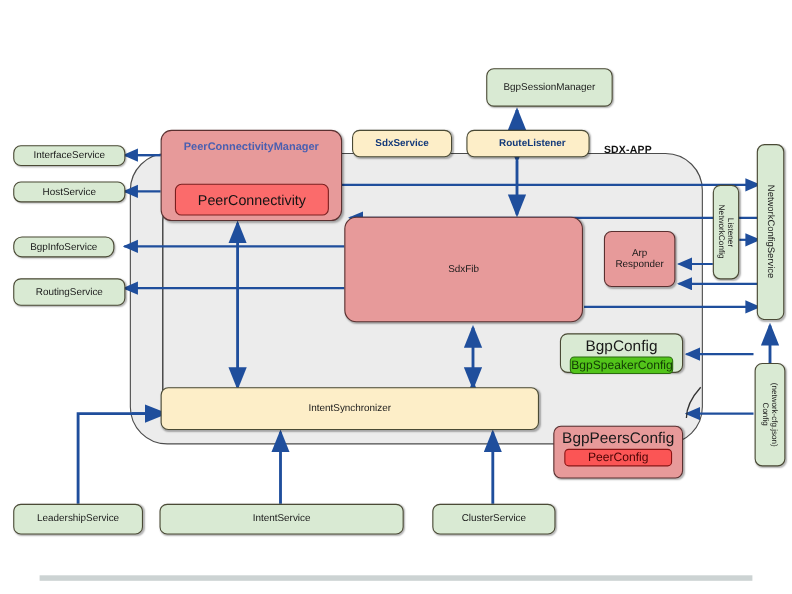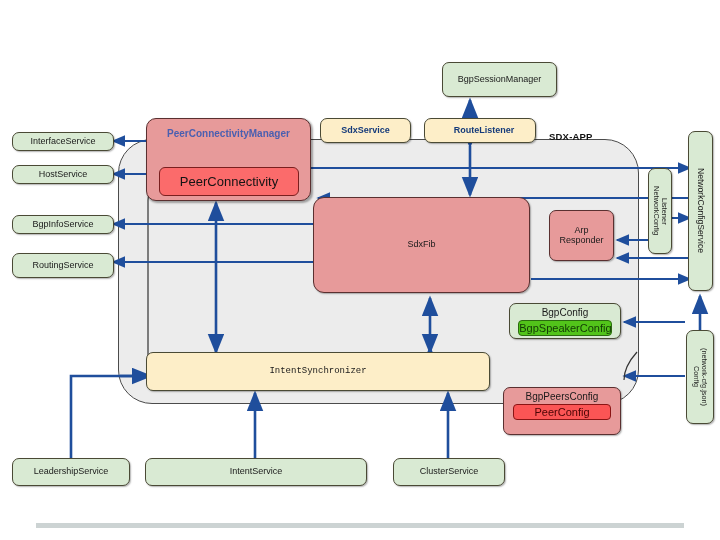--- a/index.html
+++ b/index.html
@@ -34,21 +34,21 @@
     border-radius:34px;z-index:1;
   }
   #sdxapp-label{
     position:absolute;left:549px;top:131px;
     font-size:9.5px;font-weight:bold;color:#111;
     letter-spacing:.2px;z-index:7;
   }
 
   
   .stack{flex-direction:column;justify-content:flex-start;gap:2px;padding-top:3px;}
-  .stack .title{font-size:10px;}
+  .stack .title{font-size:14px;}
   .stack .inner{
     width:88%;border-radius:4px;border:1.3px solid;
     font-size:11px;padding:1px 0;
     box-shadow:none;
   }
   .stack .inner.brightgreen{border-color:#2b6b0f;color:#123a05;}
   .stack .inner.brightred{border-color:#8a1414;color:#4a0505;}
 
   
   #pcm{
@@ -158,21 +158,21 @@
   <div class="node cream" style="left:424px;top:118px;width:112px;height:25px;padding-left:11px;">
     <span>RouteListener</span>
   </div>
 
   <div class="node green" style="left:12px;top:132px;width:102px;height:19px;">
     <span>InterfaceService</span>
   </div>
   <div class="node green" style="left:12px;top:165px;width:102px;height:19px;">
     <span>HostService</span>
   </div>
-  <div class="node green" style="left:12px;top:215px;width:102px;height:19px;">
+  <div class="node green" style="left:12px;top:215px;width:92px;height:19px;border-radius:8px;">
     <span>BgpInfoService</span>
   </div>
   <div class="node green" style="left:12px;top:253px;width:102px;height:25px;">
     <span>RoutingService</span>
   </div>
 
   <div id="pcm">
     <div class="pcm-title">PeerConnectivityManager</div>
     <div class="pcm-inner">
       <span>PeerConnectivity</span>
@@ -191,21 +191,21 @@
   <div class="node green stack" style="left:509px;top:303px;width:112px;height:36px;">
     <span class="title">BgpConfig</span>
     <span class="inner brightgreen">BgpSpeakerConfig</span>
   </div>
 
   <div class="node salmon stack" style="left:503px;top:352px;width:118px;height:48px;margin-top:35px;">
     <span class="title">BgpPeersConfig</span>
     <span class="inner brightred">PeerConfig</span>
   </div>
 
-  <div class="node cream" style="left:146px;top:352px;width:344px;height:39px;color:#1a1a1a;font-weight:normal;font-family:Liberation Mono, monospace;">
+  <div class="node cream" style="left:146px;top:352px;width:344px;height:39px;color:#1a1a1a;font-weight:normal;">
     <span>IntentSynchronizer</span>
   </div>
 
   <div class="node green" style="left:12px;top:458px;width:118px;height:28px;">
     <span>LeadershipService</span>
   </div>
   <div class="node green" style="left:145px;top:458px;width:222px;height:28px;">
     <span>IntentService</span>
   </div>
   <div class="node green" style="left:393px;top:458px;width:112px;height:28px;">

